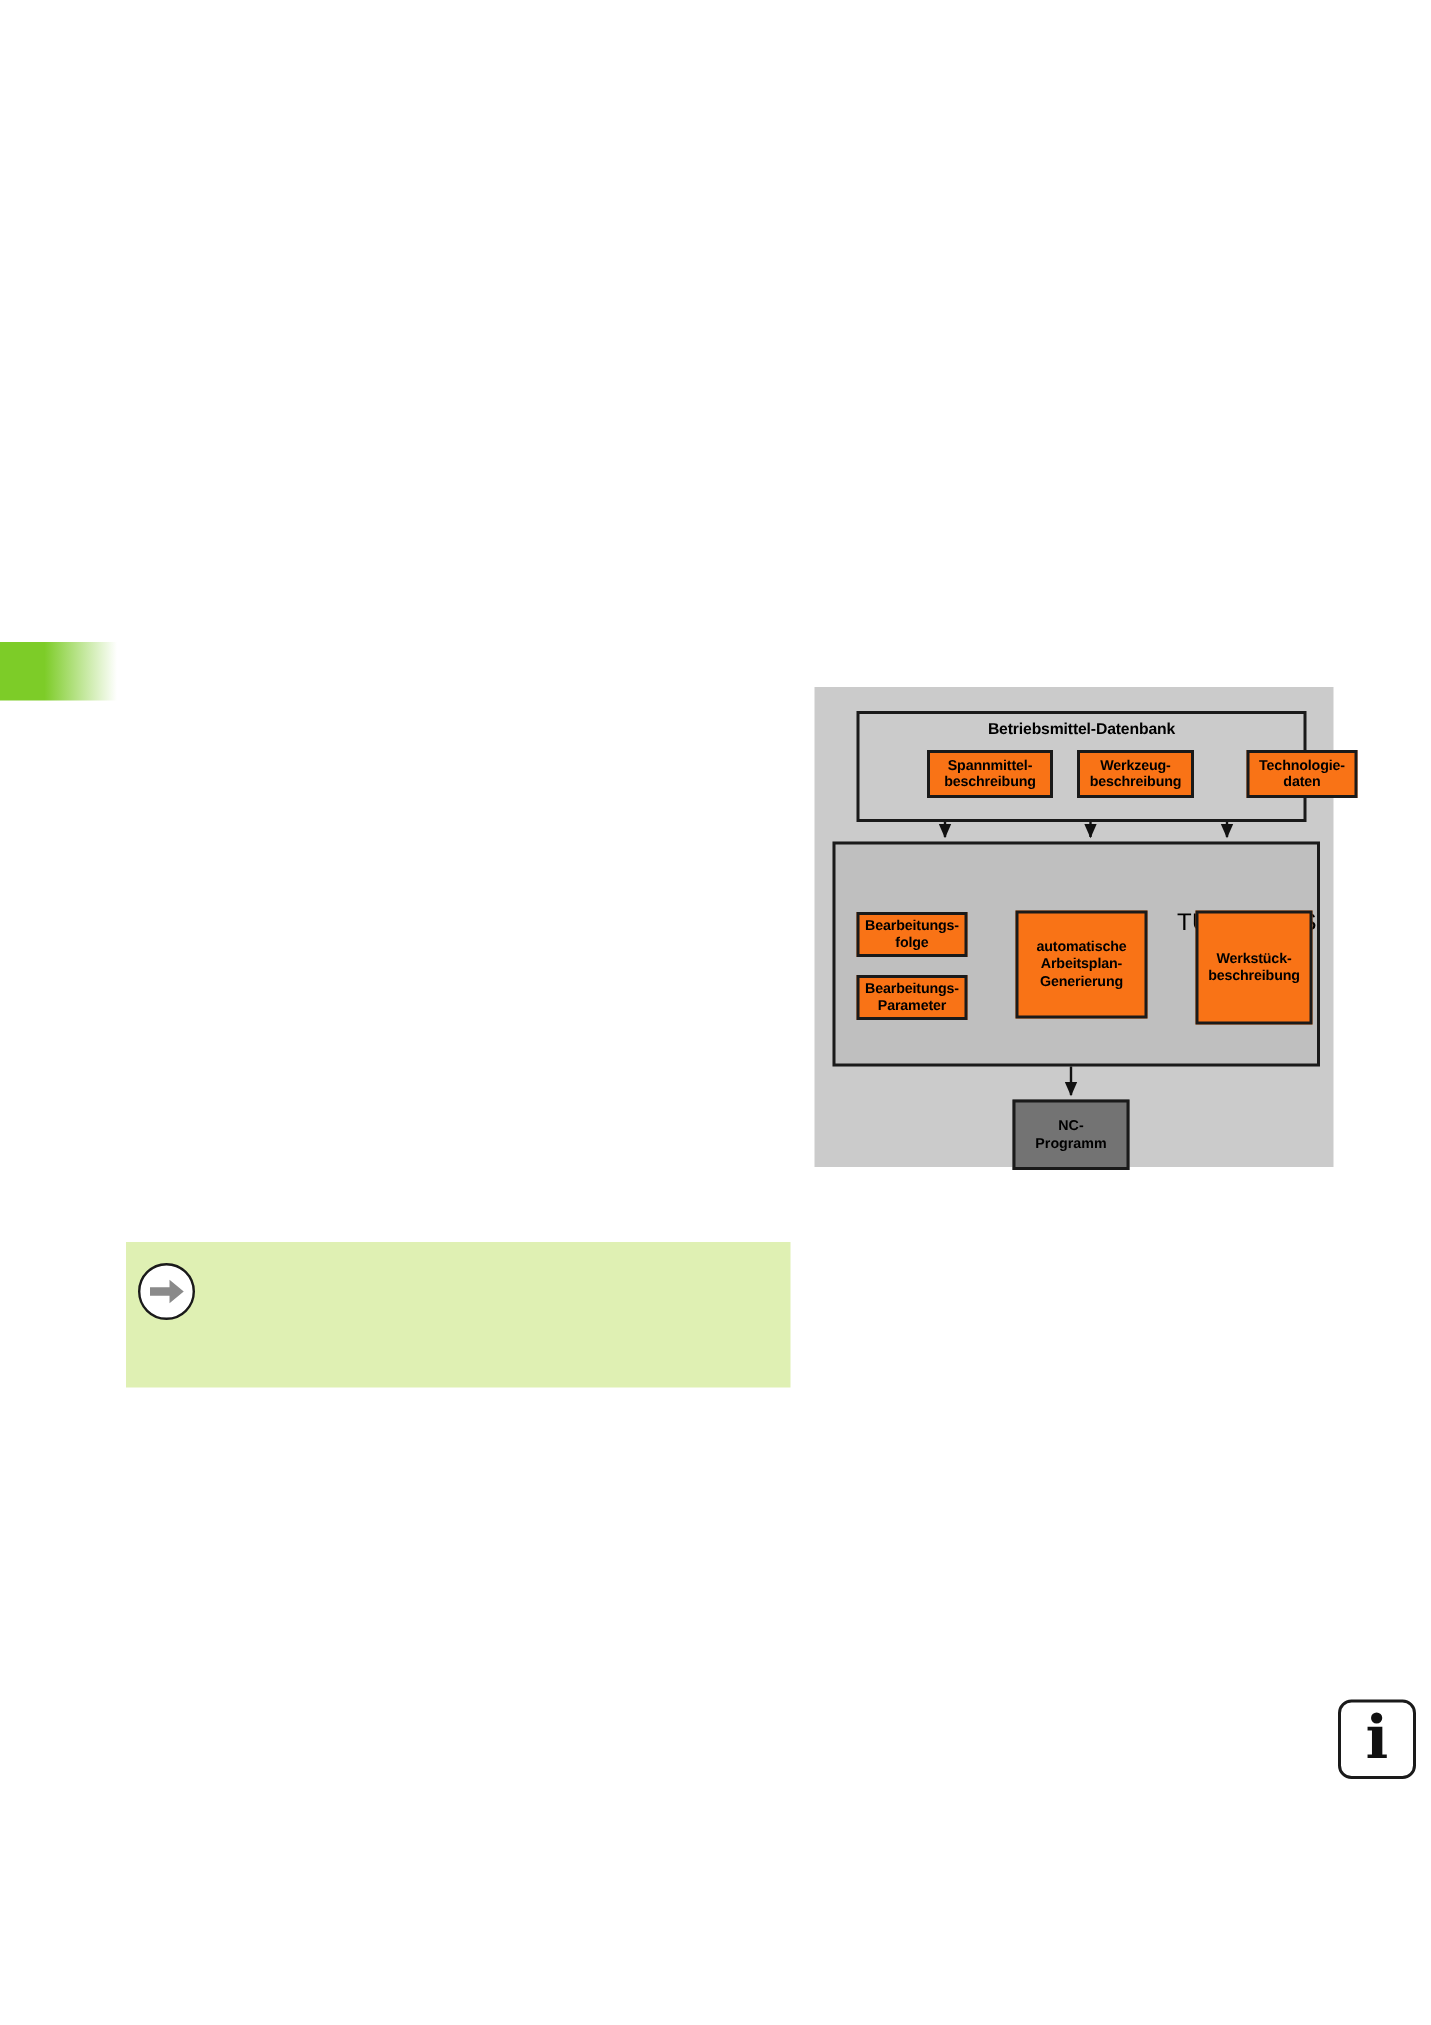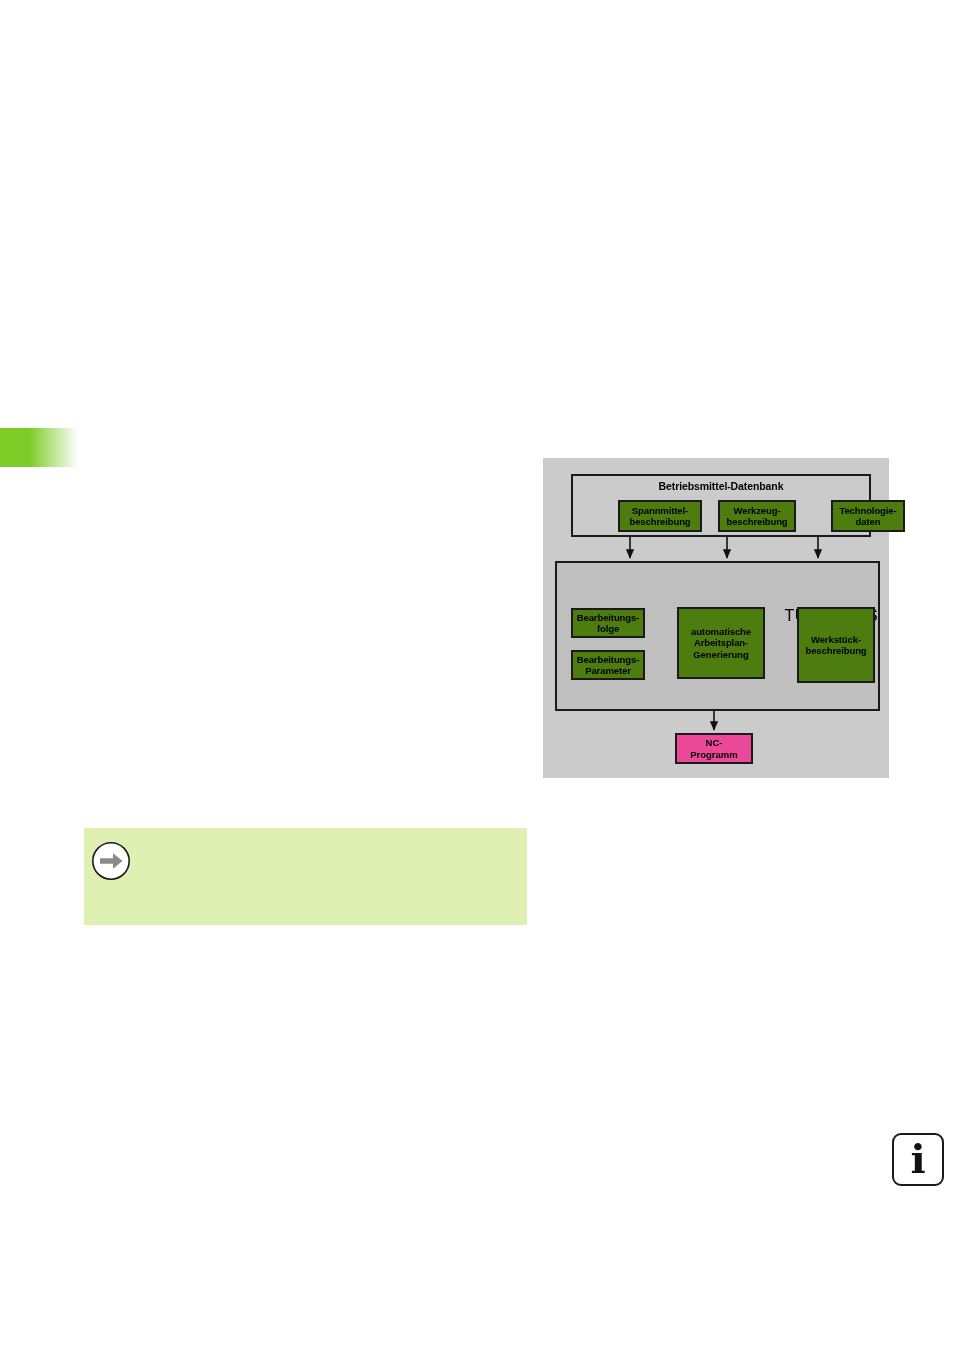--- a/index.html
+++ b/index.html
@@ -40,21 +40,21 @@
   .panel {
     position: absolute;
     border: 2px solid #1a1a1a;
     box-sizing: border-box;
   }
 
   #db-panel {
     left: 28px;
     top: 16px;
     width: 300px;
-    height: 63px;
+    height: 74px;
     background: #cbcbcb;
   }
   #db-title {
     position: absolute;
     top: 4px;
     left: 0;
     width: 100%;
     text-align: center;
     font-size: 10.5px;
     font-weight: bold;
@@ -76,21 +76,21 @@
     text-align: right;
     font-size: 16px;
     font-weight: normal;
     letter-spacing: 0.3px;
     margin-top: 32px;
   }
 
   .nodebox {
     position: absolute;
     border: 2px solid #1a1a1a;
-    background: #4d7c0f;
+    background: #f97316;
     box-sizing: border-box;
     display: flex;
     align-items: center;
     justify-content: center;
     text-align: center;
     font-size: 9.5px;
     font-weight: bold;
     line-height: 1.18;
     letter-spacing: -0.1px;
     white-space: pre-line;
@@ -101,22 +101,22 @@
   #box-werkzeug    { left: 145px; top: 24px; width: 78px; height: 32px; }
   #box-technologie { left: 238px; top: 24px; width: 74px; height: 32px; margin-left: 20px; }
 
   
   #box-bearb-folge  { left: 14px;  top: 45px;  width: 74px; height: 30px; }
   #box-bearb-param  { left: 14px;  top: 87px;  width: 74px; height: 30px; }
   #box-auto-gen     { left: 120px; top: 44px;  width: 88px; height: 72px; }
   #box-werkstueck   { left: 240px; top: 44px;  width: 78px; height: 76px; }
 
   
-  #box-nc { position:absolute; left: 132px; top: 275px; width: 78px; height: 31px;
-            border: 2px solid #1a1a1a; background:#ec4899; box-sizing:border-box;
+  #box-nc { position:absolute; left: 132px; top: 275px; width: 78px; height: 47px;
+            border: 2px solid #1a1a1a; background:#737373; box-sizing:border-box;
             display:flex; align-items:center; justify-content:center; text-align:center;
             font-size: 9.5px; font-weight:bold; line-height:1.18; white-space: pre-line; }
 
   
   #connectors {
     position: absolute;
     left: 0; top: 0;
     width: 346px; height: 320px;
     pointer-events: none;
   }

